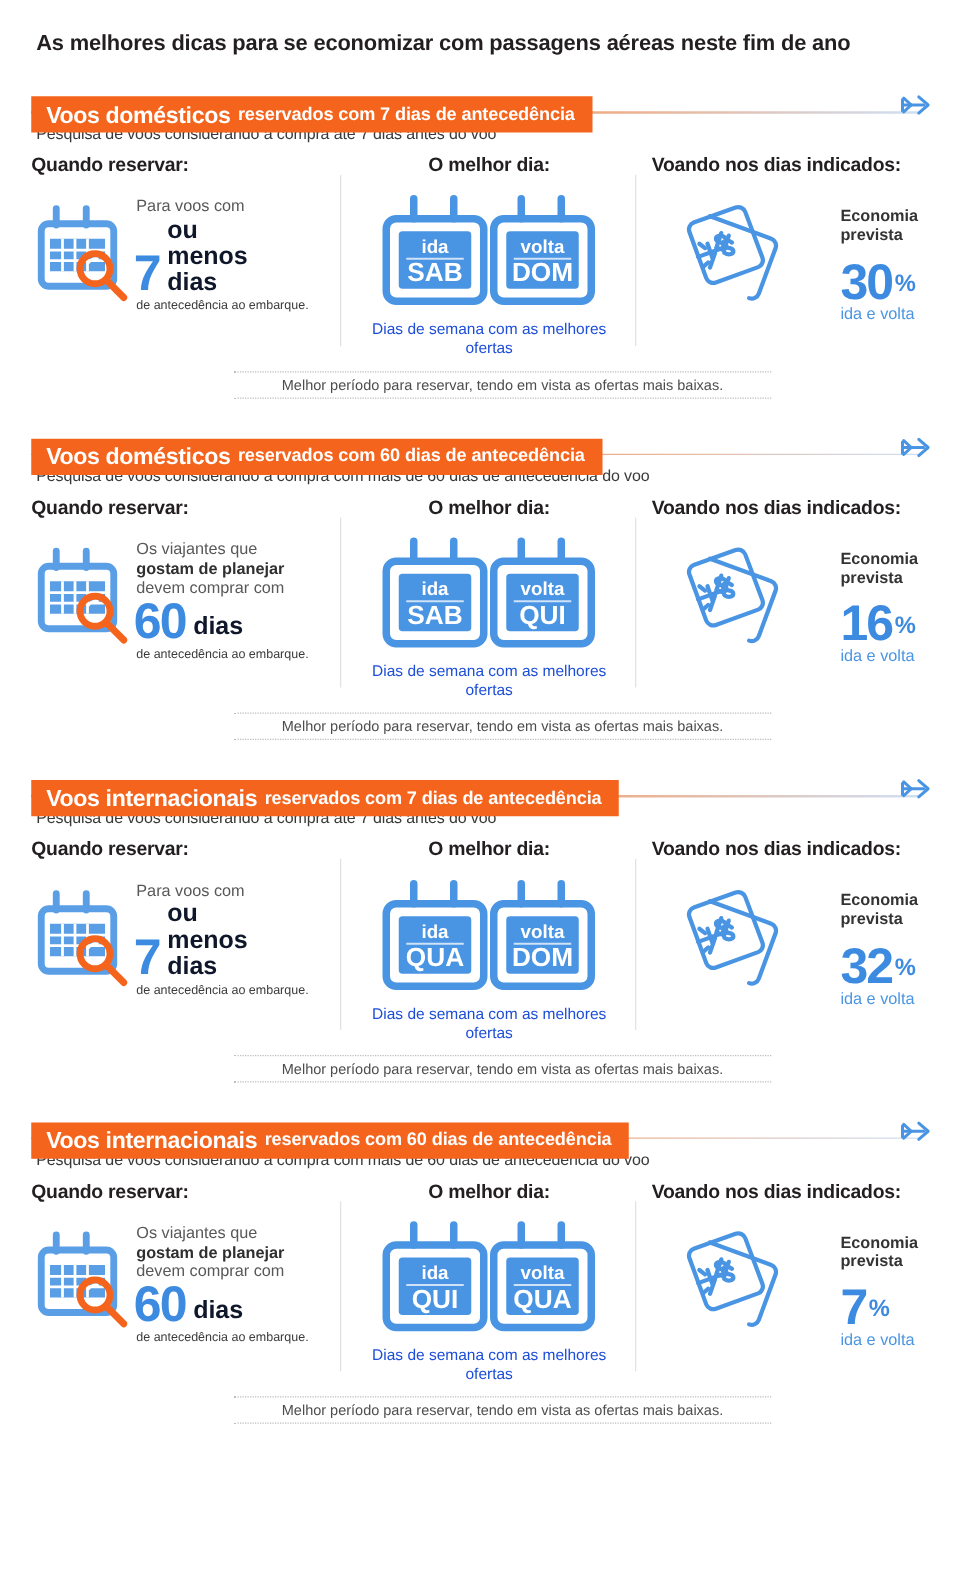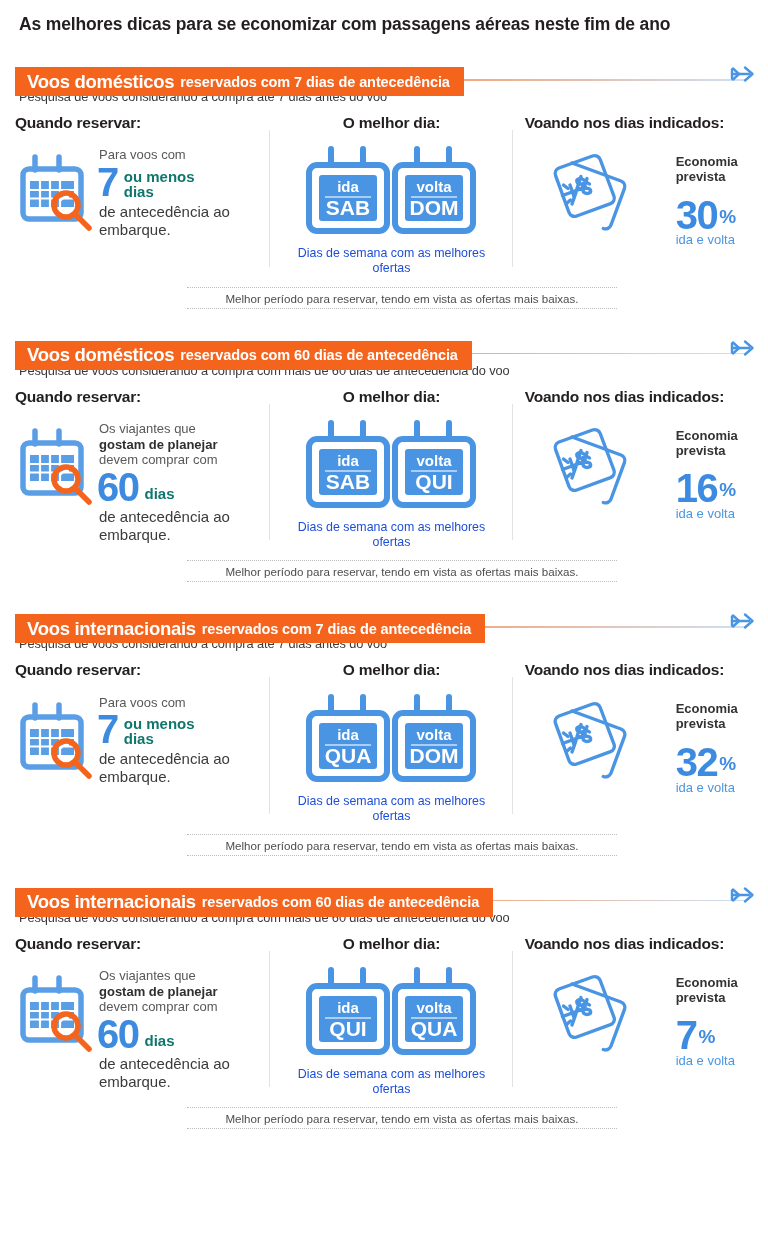--- a/index.html
+++ b/index.html
@@ -5,21 +5,21 @@
   * { box-sizing: border-box; }
   html, body { margin:0; padding:0; }
   body {
     width: 768px;
     min-height: 1259px;
     background: #ffffff;
     font-family: "Liberation Sans", "DejaVu Sans", sans-serif;
     color: #231f20;
     -webkit-font-smoothing: antialiased;
   }
-  .page { width:768px; position:relative; padding:1px; }
+  .page { width:768px; position:relative; padding:11px; }
 
   
   .main-title {
     font-size: 17.5px;
     font-weight: bold;
     color: #231f20;
     letter-spacing: -0.15px;
     padding: 13px 0 0 18px;
     line-height: 1.2;
     white-space: nowrap;
@@ -110,29 +110,29 @@
   .c1-lead .b { font-weight: bold; color:#2f2f2f; }
   .bignum-row { display:flex; align-items:flex-end; margin: 1px 0 2px -2px; }
   .bignum {
     font-size: 40px;
     font-weight: bold;
     color: #3d8be0;
     line-height: 0.92;
     letter-spacing: -1.5px;
   }
   .bigunit {
-    font-size: 15px;
+    font-size: 20px;
     font-weight: bold;
-    color: #0f766e;
+    color: #0f172a;
     line-height: 1.02;
     margin-left: 6px;
     padding-bottom: 4px;
   }
   .bigunit.two-line { padding-bottom: 1px; }
-  .c1-tail { font-size: 15px; color:#3b3b3b; line-height: 1.22; margin-top: 2px; }
+  .c1-tail { font-size: 10px; color:#3b3b3b; line-height: 1.22; margin-top: 2px; }
 
   
   .day-pair { display:flex; justify-content:center; margin-top: 12px; }
   .day-cal { width: 86px; height: 96px; }
   .col2-note {
     text-align:center;
     font-size: 12.4px;
     color:#1d4ed8;
     line-height:1.22;
     margin-top: 7px;

